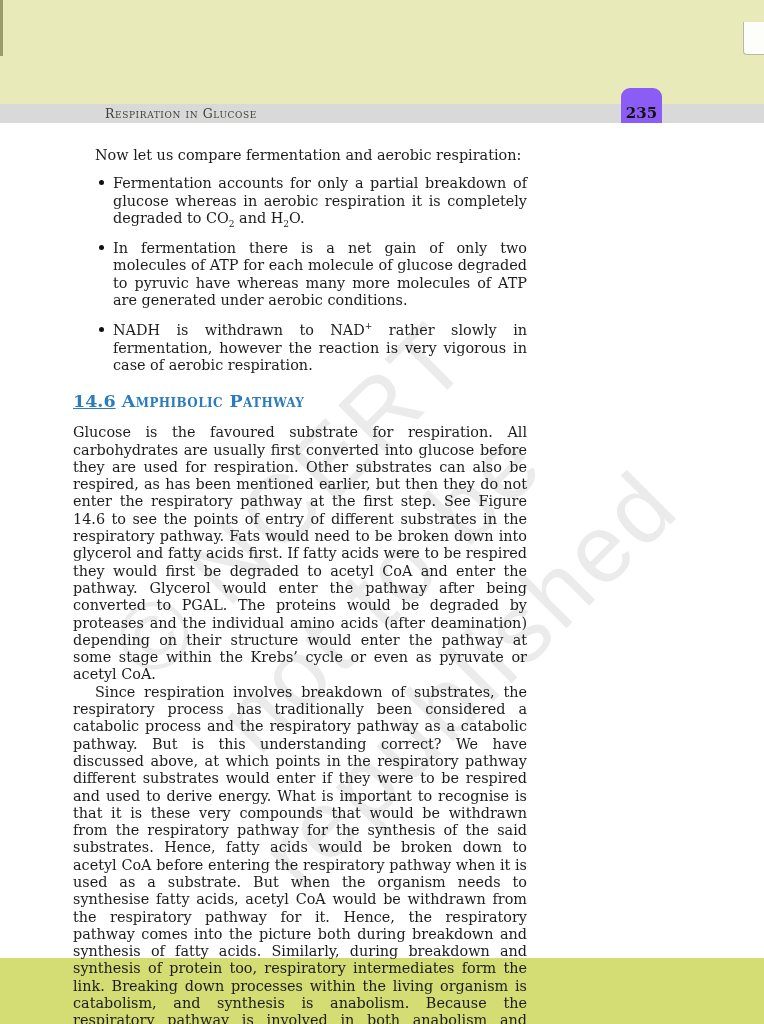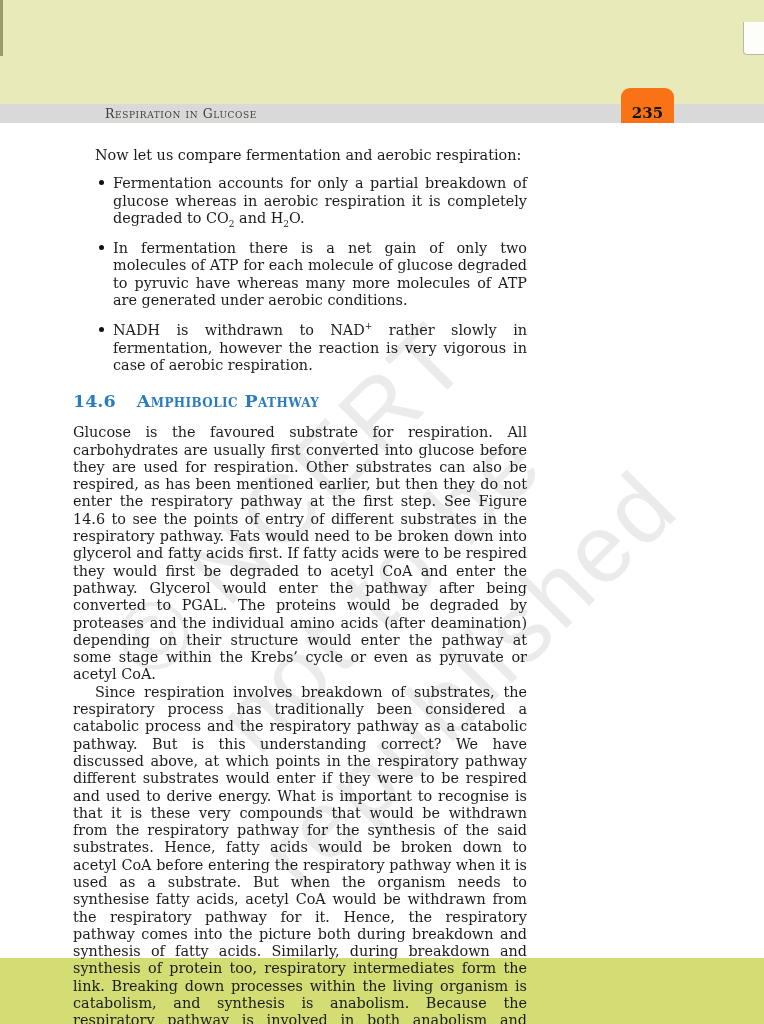--- a/index.html
+++ b/index.html
@@ -4,21 +4,21 @@
 <style>
   html,body{margin:0;padding:0;background:#ffffff;}
   .page{position:relative;width:764px;height:1024px;background:#ffffff;overflow:hidden;
         font-family:"DejaVu Serif", serif;}
 
   
   .top-band{position:absolute;left:0;top:0;width:764px;height:104px;background:#e8eab9;}
   .gray-strip{position:absolute;left:0;top:104px;width:764px;height:19px;background:#d9d9d9;}
   .running-head{position:absolute;left:105px;top:105px;font-size:12.5px;line-height:18px;
         color:#403f37;font-variant:small-caps;letter-spacing:0.6px;}
-  .page-badge{position:absolute;left:621px;top:88px;width:53px;height:35px;background:#f97316;
+  .page-badge{position:absolute;left:621px;top:88px;width:41px;height:35px;background:#8b5cf6;
         border-radius:9px 9px 0 0;display:flex;align-items:flex-end;justify-content:center;}
   .page-badge span{font-weight:bold;font-size:15px;color:#14140f;padding-bottom:1px;}
 
   
   .mark-top-left{position:absolute;left:0;top:0;width:3px;height:56px;background:#9a9c6b;}
   .mark-top-right{position:absolute;right:0;top:22px;width:20px;height:32px;background:#fdfdf9;
         border-left:1px solid #b9baa4;border-bottom:1px solid #b9baa4;border-radius:0 0 0 4px;}
   .mark-bottom-h{position:absolute;left:745px;top:997px;width:19px;height:1px;background:#5f6b35;}
   .mark-bottom-v{position:absolute;left:745px;top:997px;width:1px;height:27px;background:#5f6b35;}
 
@@ -31,21 +31,21 @@
   .content{position:absolute;left:73px;top:147px;width:454px;color:#1c1c1c;
         font-size:14.4px;line-height:17.3px;text-align:justify;z-index:2;}
   .intro{margin:0 0 11px 0;text-indent:22px;}
   .bullets{list-style:none;margin:0;padding:0;}
   .bullets li{position:relative;padding-left:40px;margin-bottom:13px;}
   .bullet-dot{position:absolute;left:26px;top:5px;width:5px;height:5px;border-radius:50%;background:#111;}
   sub{font-size:9px;line-height:0;}
   sup{font-size:9px;line-height:0;}
   .section-heading{margin:17px 0 13px 0;color:#2b7cbe;font-weight:bold;font-size:17.5px;
         line-height:20px;text-align:left;}
-  .section-number{margin-right:15px;}
+  .section-number{margin-right:0;text-decoration:underline;}
   .section-title{font-variant:small-caps;letter-spacing:0.4px;}
   .body-para{margin:0;}
   .indent{text-indent:22px;}
 
   
   .footer-band{position:absolute;left:0;top:958px;width:764px;height:66px;background:#d4dc74;}
   .footer-year{position:absolute;left:0;top:985px;width:764px;text-align:center;
         font-family:"Liberation Sans", sans-serif;font-size:11.5px;color:#3e4734;}
 </style>
 </head>

